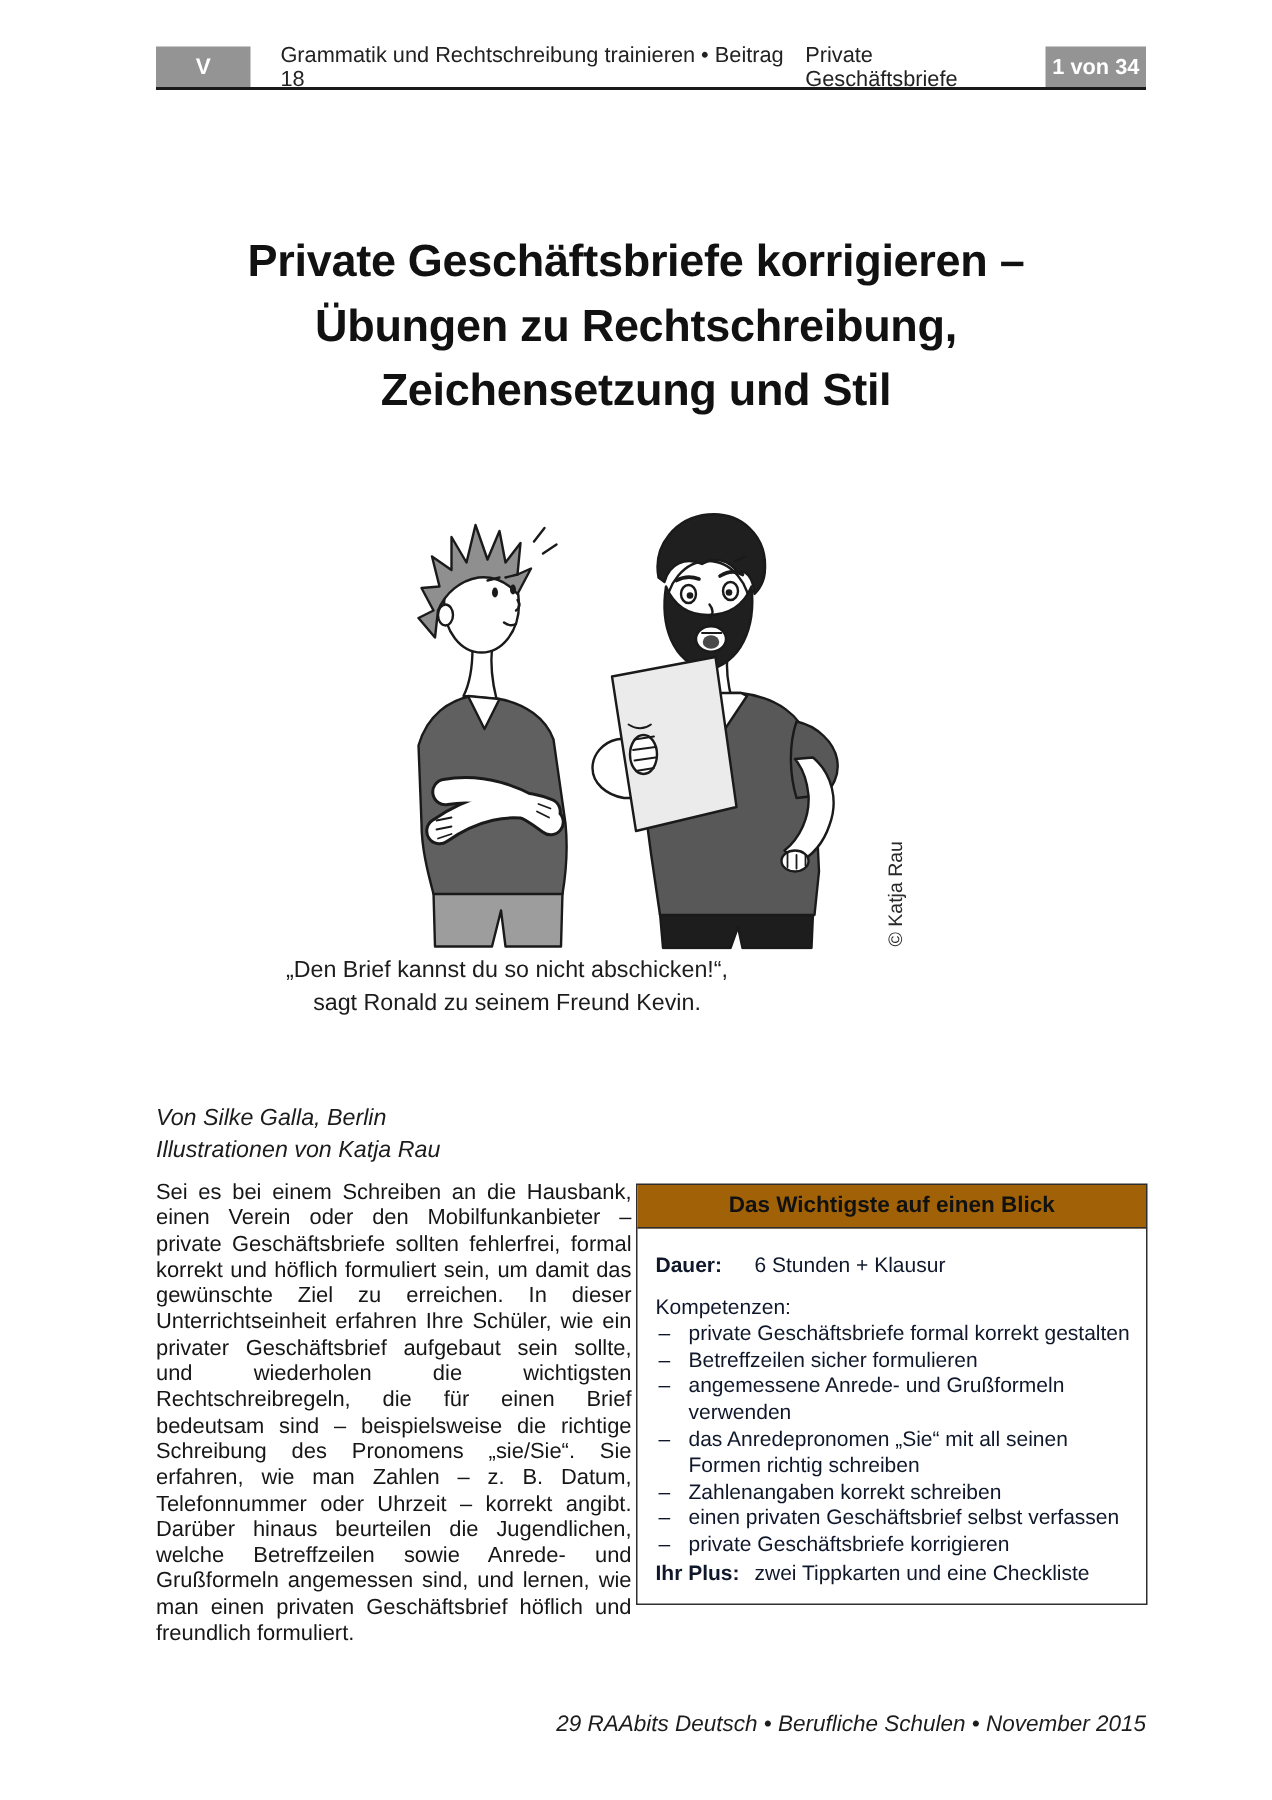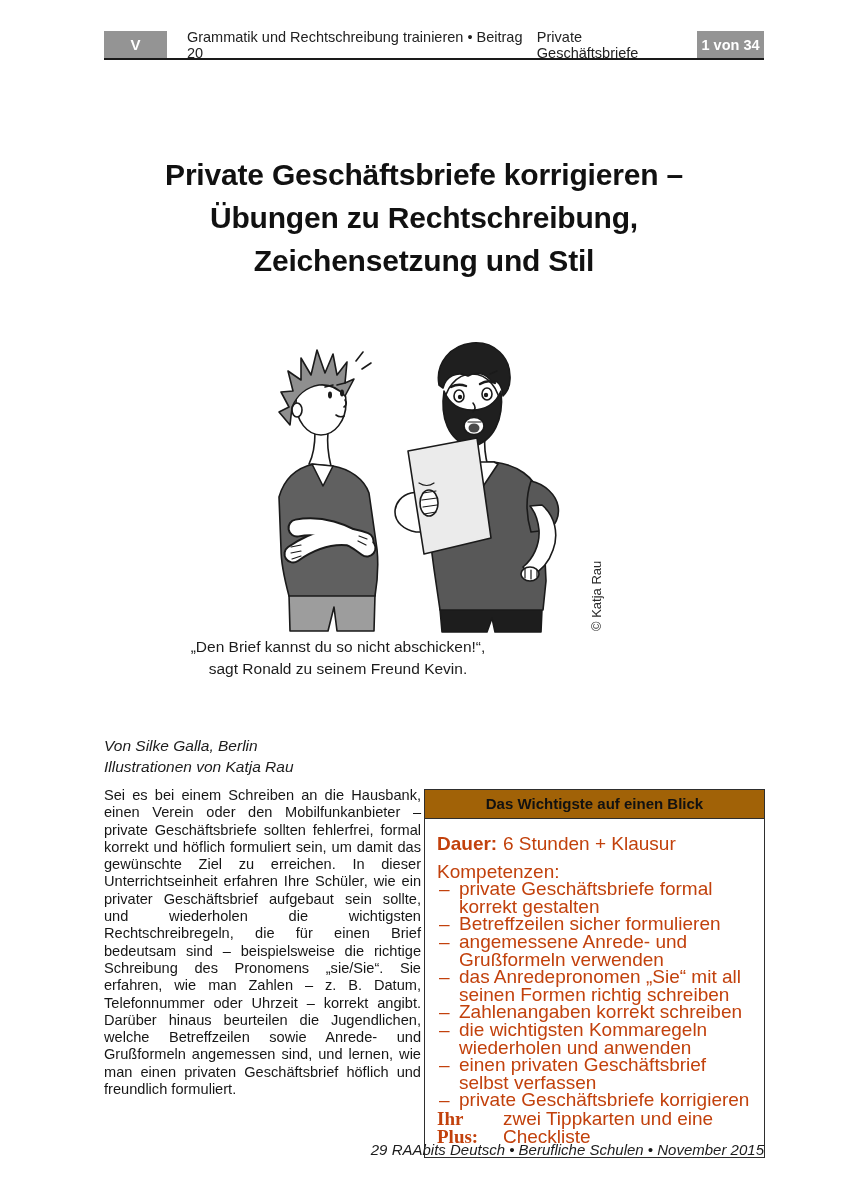--- a/index.html
+++ b/index.html
@@ -33,42 +33,42 @@
 
   
   .intro{position:absolute;left:104px;top:787px;width:317px;font-size:14.6px;
          line-height:17.3px;text-align:justify;color:#161616;}
 
   
   .info-box{position:absolute;left:424px;top:789px;width:341px;box-sizing:border-box;
             border:1.5px solid #2e2e2e;background:#ffffff;}
   .box-header{background:#a16207;border-bottom:1.5px solid #2e2e2e;text-align:center;
               font-weight:bold;font-size:15px;padding:5px 0 6px;color:#111111;}
-  .box-body{padding:9px 8px 12px 12px;font-size:19px;line-height:17.6px;color:#c2410c;}
+  .box-body{padding:9px 8px 12px 12px;font-size:14px;line-height:17.6px;color:#0f172a;}
   .kv{display:flex;margin:7px 0 10px 0;}
   .kv-label{font-weight:bold;width:66px;flex:0 0 66px;}
   .comp-label{font-weight:normal;}
   ul.comp{list-style:none;margin:0;padding:0;}
   ul.comp li{position:relative;padding-left:22px;}
   ul.comp li::before{content:"–";position:absolute;left:2px;top:0;}
   .plus{display:flex;margin-top:1px;}
-  .plus-label{font-weight:bold;width:66px;flex:0 0 66px;font-family:Liberation Serif, serif;}
+  .plus-label{font-weight:bold;width:66px;flex:0 0 66px;}
 
   
   .footer{position:absolute;left:104px;top:1141px;width:660px;text-align:right;
           font-style:italic;font-size:15px;color:#1c1c1c;}
 </style>
 </head>
 <body>
 
 <div class="page">
 
   <div class="header">
     <div class="badge vol-badge">V</div>
-    <div class="series">Grammatik und Rechtschreibung trainieren  •  Beitrag 20</div>
+    <div class="series">Grammatik und Rechtschreibung trainieren  •  Beitrag 18</div>
     <div class="topic">Private Geschäftsbriefe</div>
     <div class="badge page-badge">1 von 34</div>
   </div>
 
   <div class="main-title">
     <div>Private Geschäftsbriefe korrigieren –</div>
     <div>Übungen zu Rechtschreibung,</div>
     <div>Zeichensetzung und Stil</div>
   </div>
 
@@ -152,21 +152,20 @@
         <span class="kv-label">Dauer:</span>
         <span>6 Stunden + Klausur</span>
       </div>
       <div class="comp-label">Kompetenzen:</div>
       <ul class="comp">
         <li><span>private Geschäftsbriefe formal korrekt gestalten</span></li>
         <li><span>Betreffzeilen sicher formulieren</span></li>
         <li><span>angemessene Anrede- und Grußformeln verwenden</span></li>
         <li><span>das Anredepronomen „Sie“ mit all seinen Formen richtig schreiben</span></li>
         <li><span>Zahlenangaben korrekt schreiben</span></li>
-        <li><span>die wichtigsten Kommaregeln wiederholen und anwenden</span></li>
         <li><span>einen privaten Geschäftsbrief selbst verfassen</span></li>
         <li><span>private Geschäftsbriefe korrigieren</span></li>
       </ul>
       <div class="plus">
         <span class="plus-label">Ihr Plus:</span>
         <span>zwei Tippkarten und eine Checkliste</span>
       </div>
     </div>
   </div>
 

